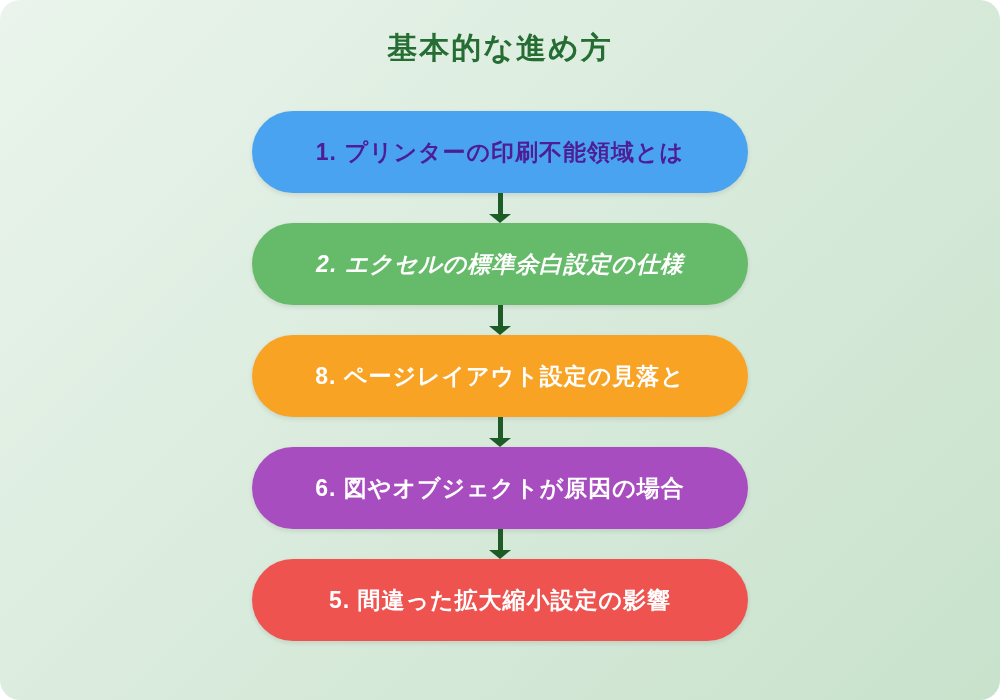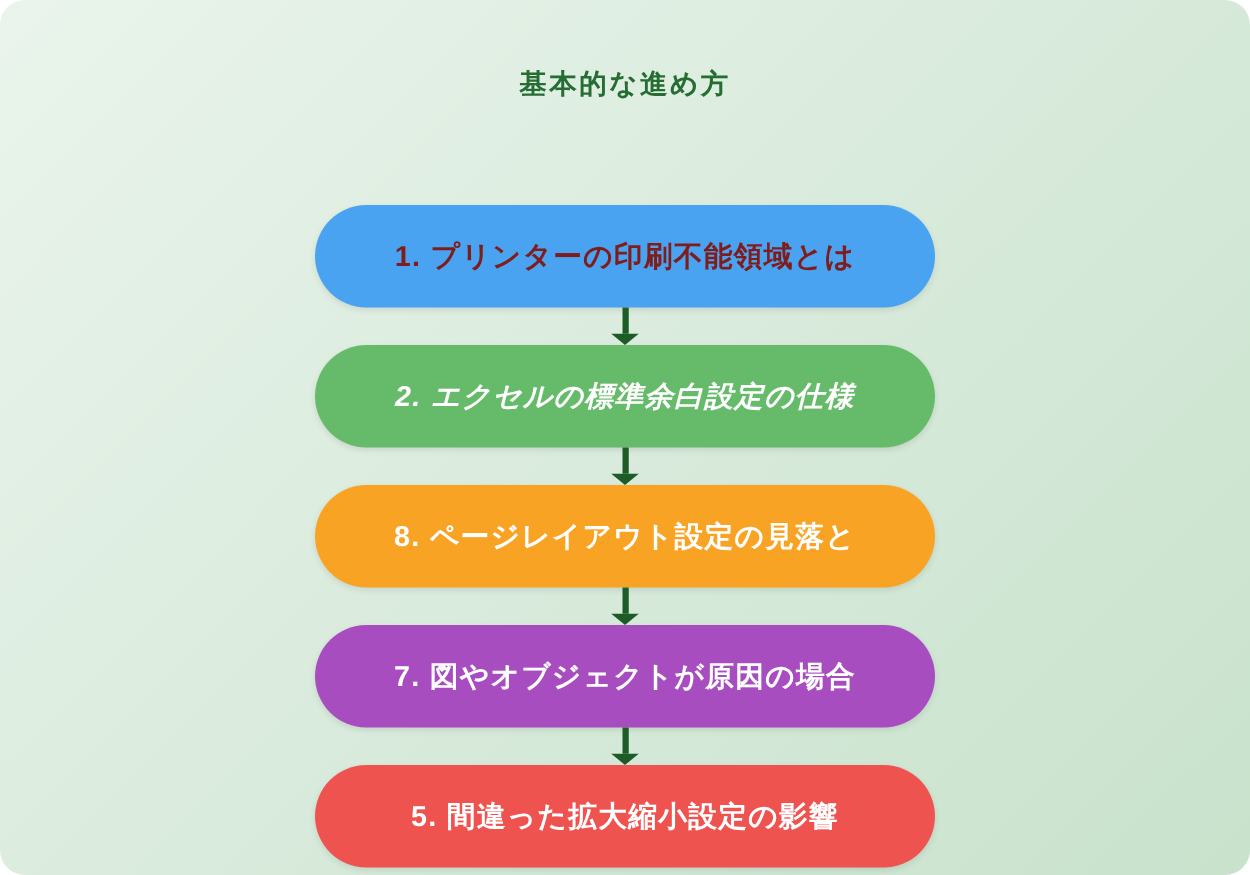--- a/index.html
+++ b/index.html
@@ -11,22 +11,22 @@
       overflow: hidden;
     }
     .canvas {
       width: 1000px;
       height: 700px;
       border-radius: 20px;
       overflow: hidden;
     }
     .title {
       text-align: center;
-      padding-top: 52px;
-      font-size: 22px;
+      padding-top: 28px;
+      font-size: 30px;
       font-weight: bold;
       letter-spacing: 2px;
     }
     .flow {
       display: flex;
       flex-direction: column;
       align-items: center;
       margin-top: 42px;
     }
     .step-group {
@@ -67,21 +67,21 @@
       border-top-style: solid;
     }
   </style>
 </head>
 <body>
 
 <div class="canvas" style="background: linear-gradient(135deg, rgb(234, 244, 236) 0%, rgb(200, 226, 204) 100%);">
   <div class="title" style="color: rgb(37, 109, 51);">基本的な進め方</div>
   <div class="flow">
   <div class="step-group">
-    <div class="pill" style="background: rgb(74, 163, 240); color: #7f1d1d; margin-top: 40px;">
+    <div class="pill" style="background: rgb(74, 163, 240); color: #4c1d95;">
       <span>1. プリンターの印刷不能領域とは</span>
     </div>
     <div class="arrow">
       <div class="arrow-line" style="background: rgb(29, 92, 38);"></div>
       <div class="arrow-head" style="border-top-color: rgb(29, 92, 38);"></div>
     </div>
   </div>
 
   <div class="step-group">
     <div class="pill" style="background: rgb(102, 187, 106); color: rgb(255, 255, 255); font-style: italic;">
@@ -98,21 +98,21 @@
       <span>8. ページレイアウト設定の見落と</span>
     </div>
     <div class="arrow">
       <div class="arrow-line" style="background: rgb(29, 92, 38);"></div>
       <div class="arrow-head" style="border-top-color: rgb(29, 92, 38);"></div>
     </div>
   </div>
 
   <div class="step-group">
     <div class="pill" style="background: rgb(168, 77, 192); color: rgb(255, 255, 255);">
-      <span>7. 図やオブジェクトが原因の場合</span>
+      <span>6. 図やオブジェクトが原因の場合</span>
     </div>
     <div class="arrow">
       <div class="arrow-line" style="background: rgb(29, 92, 38);"></div>
       <div class="arrow-head" style="border-top-color: rgb(29, 92, 38);"></div>
     </div>
   </div>
 
   <div class="step-group">
     <div class="pill" style="background: rgb(238, 83, 80); color: #ffffff;">
       <span>5. 間違った拡大縮小設定の影響</span>

